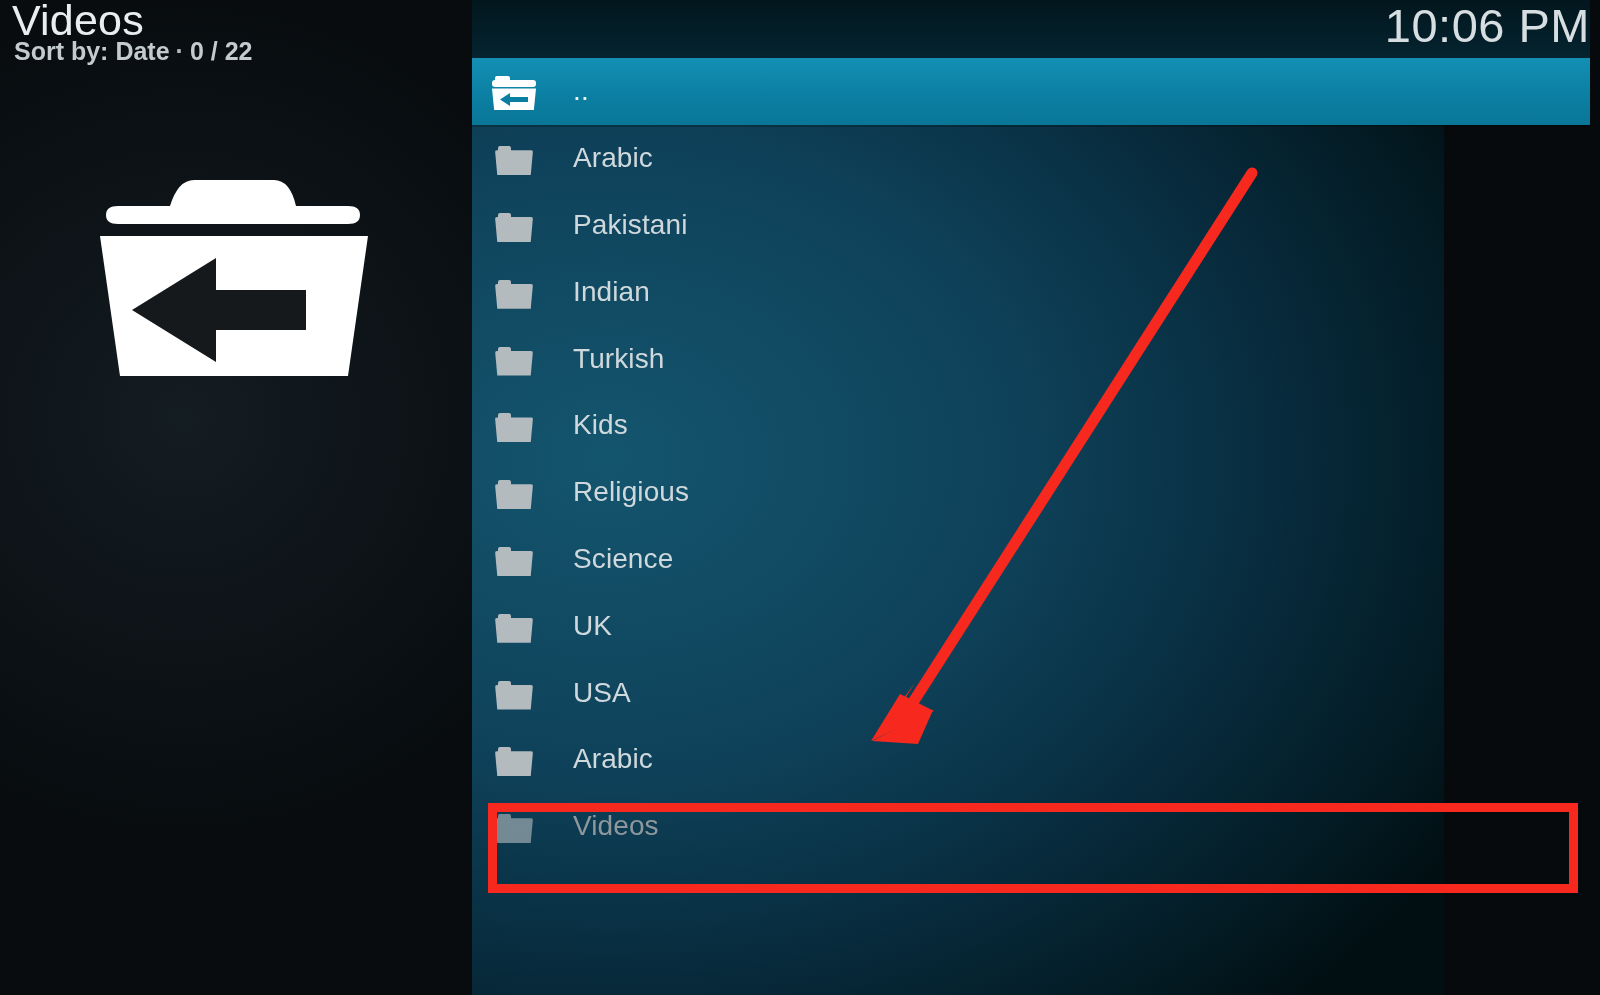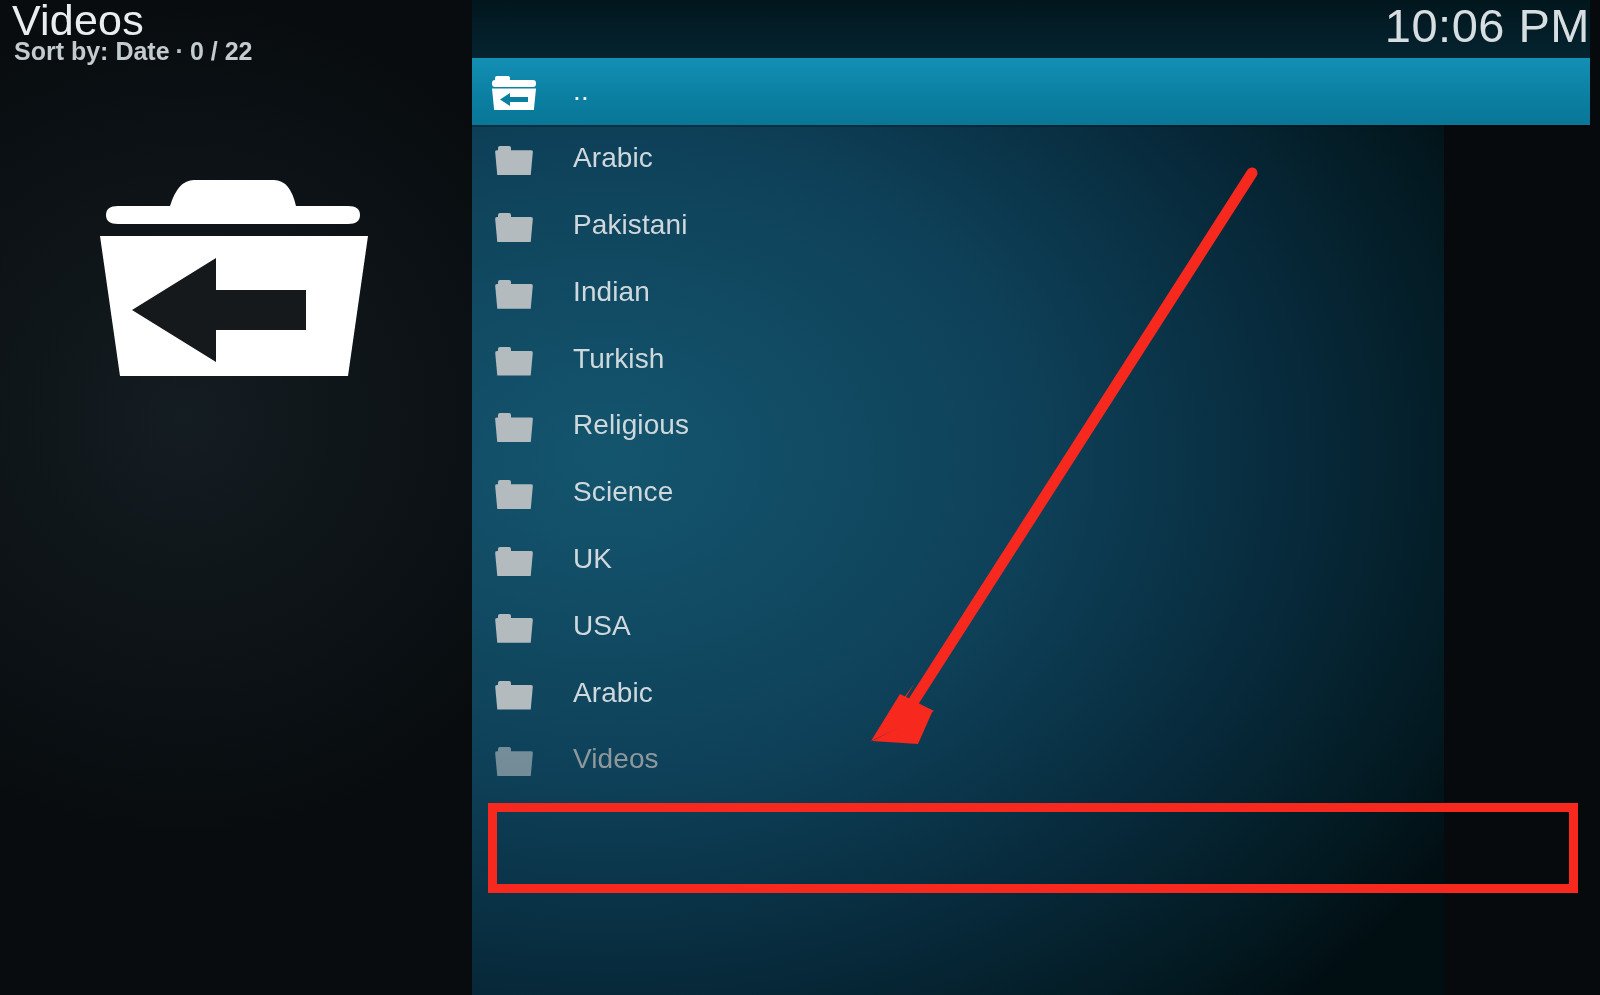--- a/index.html
+++ b/index.html
@@ -276,20 +276,29 @@
         <div class="row-icon">
           <div class="folder-ic">
               <div class="tab"></div>
               <div class="body"></div>
             </div>
         </div>
         <div class="row-label">Turkish</div>
       </div>
 
 
+      <div class="list-row">
+        <div class="row-icon">
+          <div class="folder-ic">
+              <div class="tab"></div>
+              <div class="body"></div>
+            </div>
+        </div>
+        <div class="row-label">Kids</div>
+      </div>
 
       <div class="list-row">
         <div class="row-icon">
           <div class="folder-ic">
               <div class="tab"></div>
               <div class="body"></div>
             </div>
         </div>
         <div class="row-label">Religious</div>
       </div>

